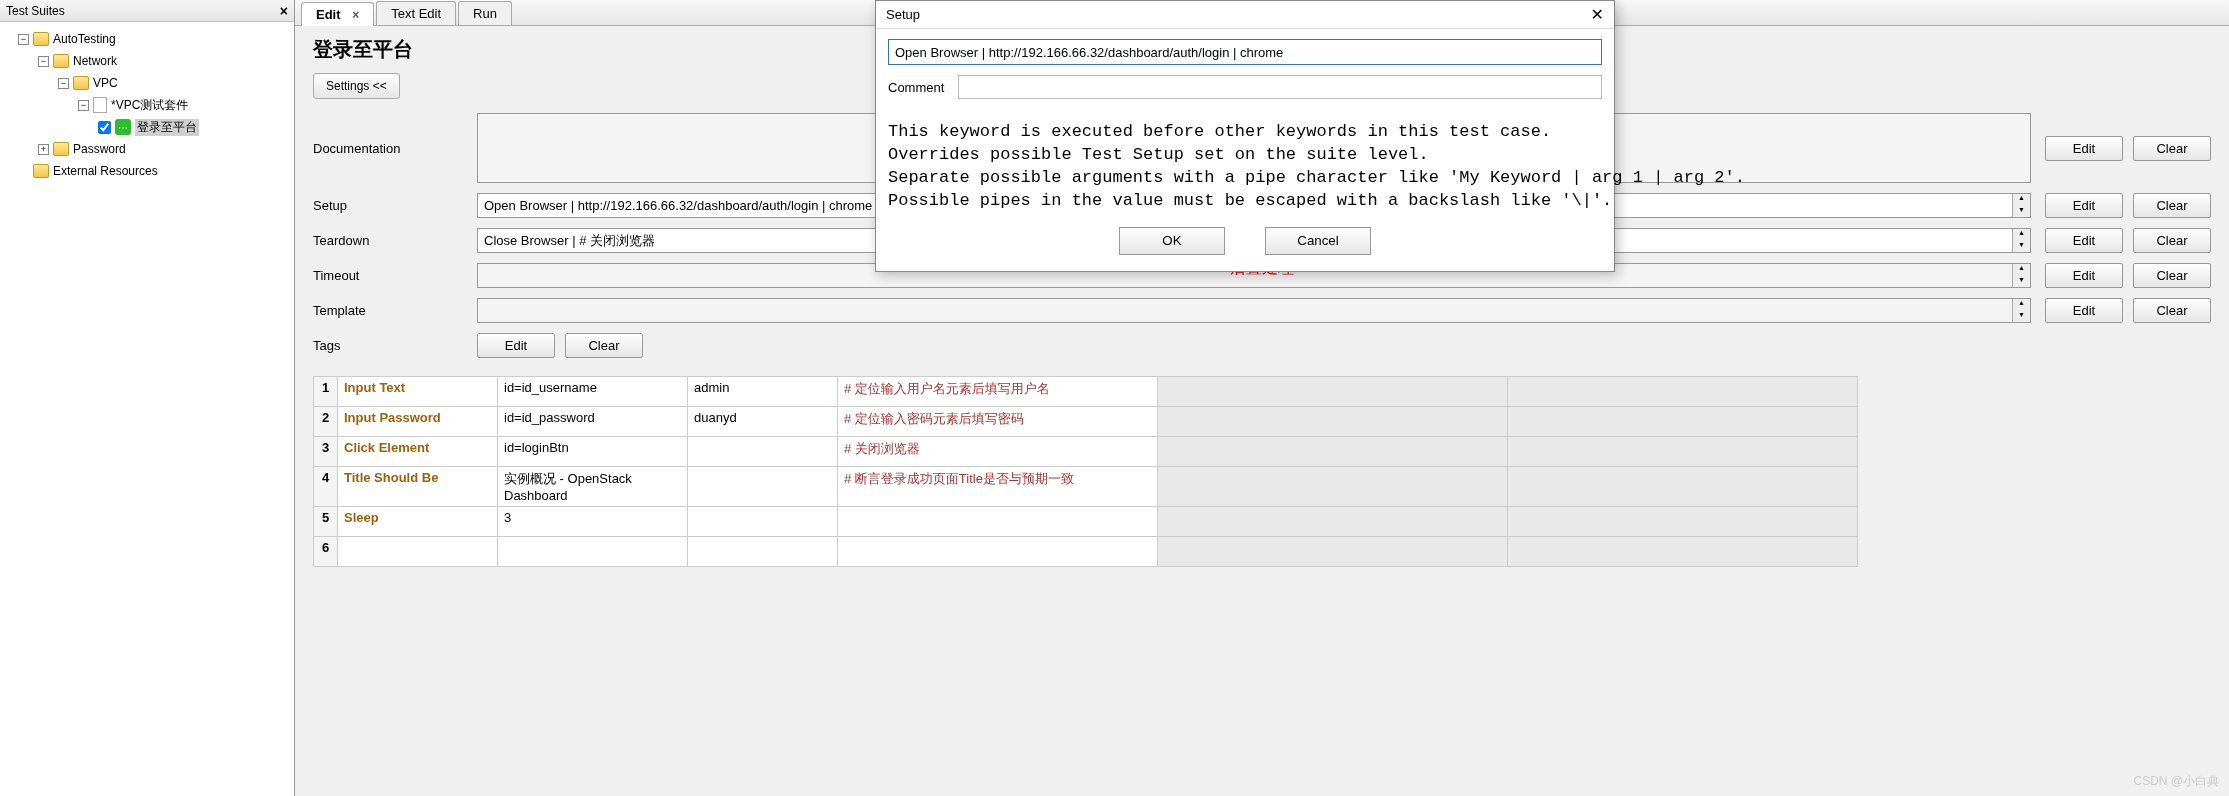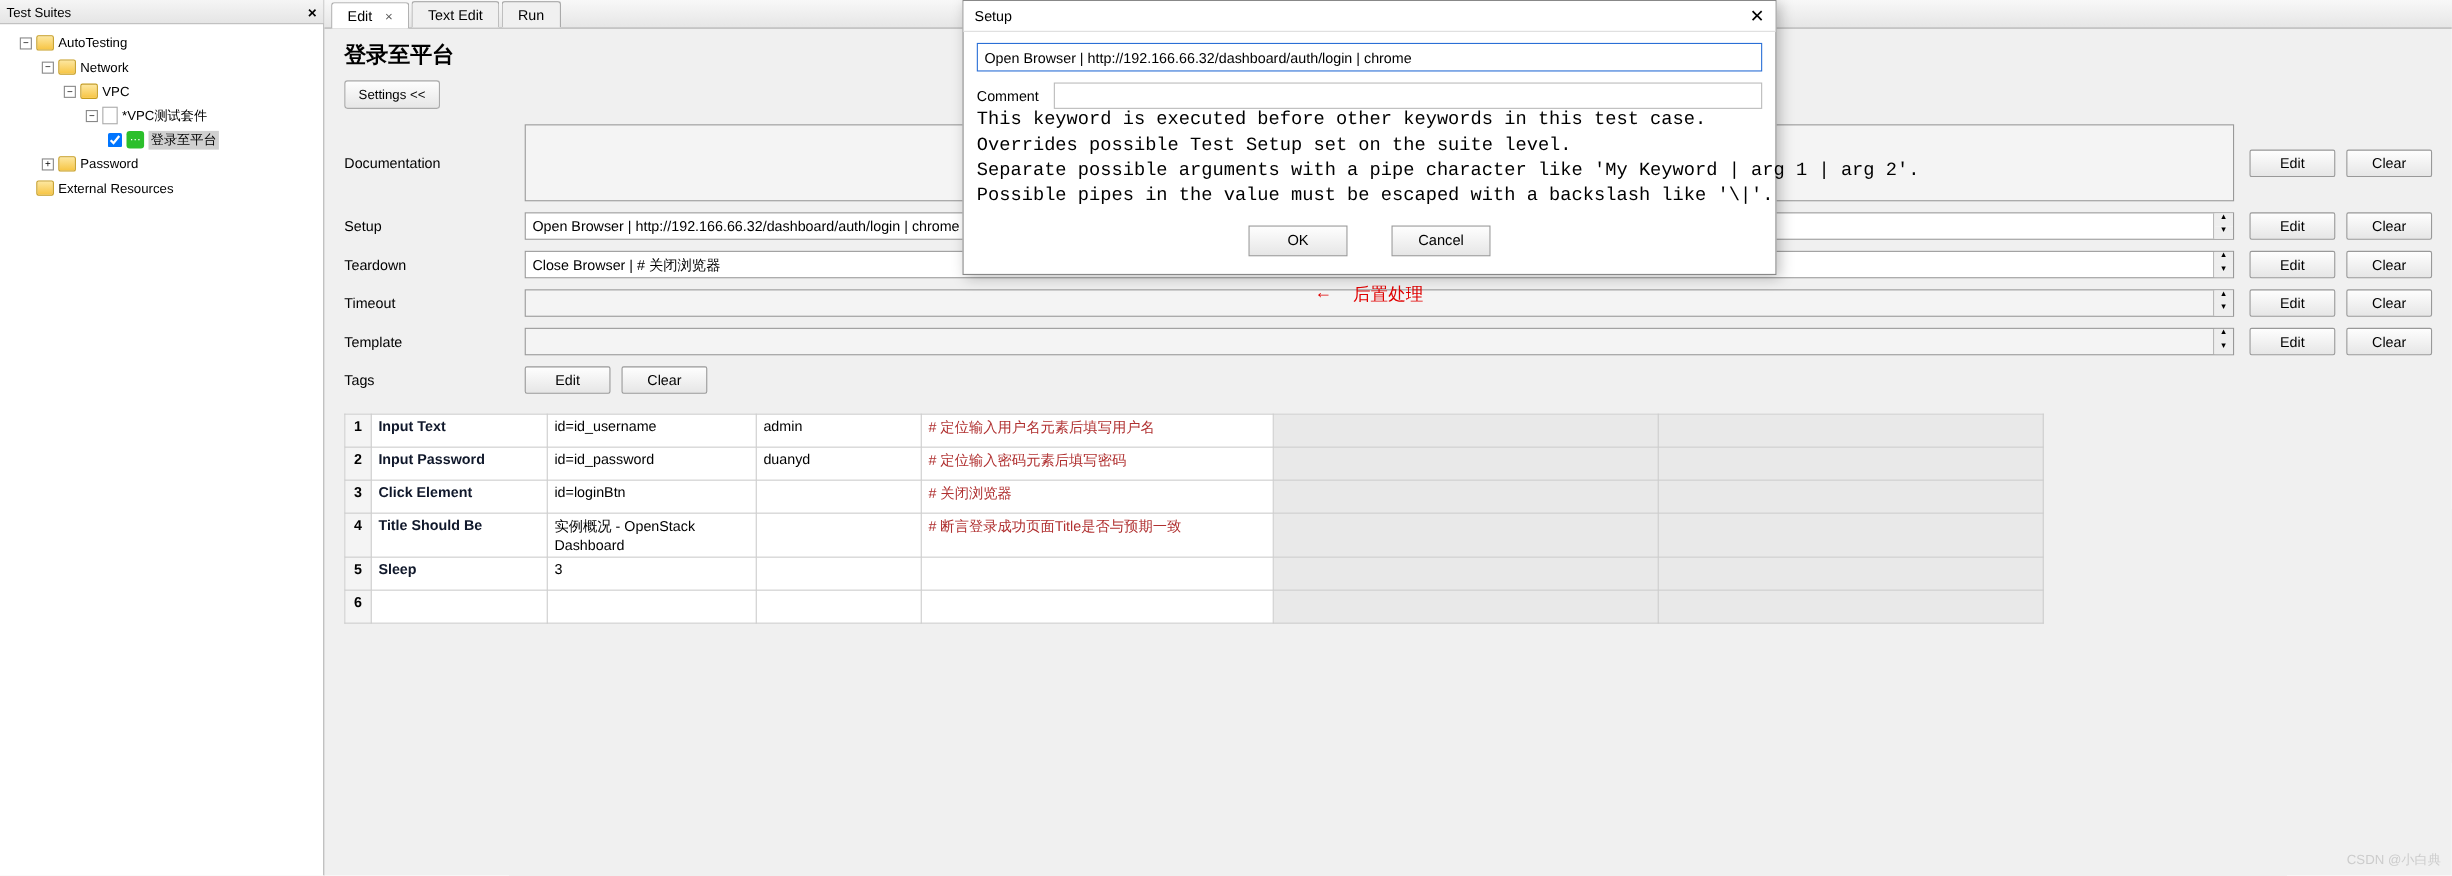--- a/index.html
+++ b/index.html
@@ -17,21 +17,21 @@
   .tree-node .file { width: 14px; height: 16px; background: #fff; border: 1px solid #aaa; }
   .tree-node .green { width: 16px; height: 16px; background: #2bbf2b; border-radius: 3px; color: #fff; font-size: 10px; display: flex; align-items: center; justify-content: center; }
   .tree-node.sel .lbl { background: #d0d0d0; padding: 0 2px; }
   .tree-node input[type=checkbox] { width: 13px; height: 13px; }
   .ind1 { margin-left: 14px; } .ind2 { margin-left: 34px; } .ind3 { margin-left: 54px; } .ind4 { margin-left: 74px; } .ind5 { margin-left: 94px; }
 
   
   .editor { flex: 1; background: #f0f0f0; display: flex; flex-direction: column; position: relative; }
   .tabbar { height: 26px; background: linear-gradient(#f8f8f8,#e6e6e6); display: flex; align-items: flex-end; padding-left: 6px; border-bottom: 1px solid #aaa; gap: 2px; }
   .tab { padding: 4px 14px 4px 14px; background: #f0f0f0; border: 1px solid #aaa; border-bottom: none; border-radius: 3px 3px 0 0; font-size: 13px; cursor: pointer; }
-  .tab.active { background: #fff; font-weight: normal; position: relative; top: 1px; }
+  .tab.active { background: #fff; font-weight: bold; position: relative; top: 1px; }
   .tab .x { margin-left: 8px; font-size: 12px; color: #555; }
 
   .editor-body { padding: 10px 18px; flex: 1; overflow: hidden; }
   .title { font-size: 20px; font-weight: bold; margin-bottom: 10px; }
   .settings-btn { display: inline-block; padding: 5px 12px; background: linear-gradient(#fefefe,#e6e6e6); border: 1px solid #aaa; border-radius: 3px; margin-bottom: 14px; cursor: pointer; }
 
   .form-rows { display: flex; flex-direction: column; gap: 10px; }
   .row { display: flex; align-items: center; gap: 14px; }
   .row-label { width: 150px; font-size: 13px; }
   .row-field { flex: 1; }
@@ -40,37 +40,37 @@
   .spin { width: 18px; position: absolute; right: 0; top: 0; height: 100%; border-left: 1px solid #aaa; display: flex; flex-direction: column; }
   .spin span { flex: 1; font-size: 7px; text-align: center; line-height: 1; background: #eee; cursor: pointer; }
   .addnew { display: inline-block; border: 1px solid #aaa; padding: 4px 10px; color: #888; background: #fff; cursor: pointer; }
   .row-btns { display: flex; gap: 10px; }
   .btn { width: 78px; height: 25px; background: linear-gradient(#fefefe,#e6e6e6); border: 1px solid #999; border-radius: 2px; cursor: pointer; font-size: 13px; }
 
   
   .steps { margin-top: 18px; border-collapse: collapse; background: #fff; }
   .steps td { border: 1px solid #ccc; padding: 3px 6px; height: 30px; font-size: 13px; vertical-align: top; }
   .steps .numcell { width: 24px; text-align: center; background: #f4f4f4; font-weight: bold; }
-  .steps .kw { color: #0f172a; font-weight: bold; margin-left: 40px; }
+  .steps .kw { color: #a16207; font-weight: bold; margin-left: 40px; }
   .steps .comment { color: #b03030; }
   .steps .blankcol { background: #e9e9e9; }
   .c-kw { width: 160px; } .c-a { width: 190px; } .c-b { width: 150px; margin-top: 17px; } .c-c { width: 320px; } .c-x { width: 350px; }
 
   
   .dialog { position: absolute; top: 0; left: 580px; width: 740px; background: #fff; border: 1px solid #888; box-shadow: 3px 3px 12px rgba(0,0,0,.25); z-index: 10; }
   .dlg-title { height: 28px; background: #fff; border-bottom: 1px solid #ddd; display: flex; align-items: center; padding: 0 10px; font-size: 13px; }
   .dlg-title .x { margin-left: auto; font-size: 16px; cursor: pointer; }
   .dlg-body { padding: 10px 12px; }
   .dlg-input { width: 100%; height: 26px; border: 1px solid #2a6fd6; padding: 2px 6px; font-size: 13px; }
-  .dlg-row2 { display: flex; gap: 14px; margin: 10px 0 0 0; align-items: center; }
+  .dlg-row2 { display: flex; gap: 14px; margin: 10px 0 22px 0; align-items: center; }
   .dlg-comment-lbl { font-size: 13px; }
   .dlg-comment-field { flex: 1; height: 24px; border: 1px solid #bbb; }
   .dlg-helptext { font-family: Liberation Mono, monospace; font-size: 17px; line-height: 1.35; white-space: pre; }
   .dlg-btns { display: flex; justify-content: center; gap: 40px; margin-top: 14px; margin-bottom: 6px; }
-  .dlg-btns button { width: 90px; height: 28px; background: linear-gradient(#fefefe,#e6e6e6); border: 1px solid #999; cursor: pointer; }
+  .dlg-btns button { width: 106px; height: 28px; background: linear-gradient(#fefefe,#e6e6e6); border: 1px solid #999; cursor: pointer; }
 
   
   .anno { position: absolute; color: #e00000; font-size: 16px; pointer-events: none; }
   .redbox { position: absolute; border: 1.5px solid #e00000; pointer-events: none; }
   .arrowline { position: absolute; background: #e00000; pointer-events: none; }
   .arrowhead { position: absolute; width: 0; height: 0; pointer-events: none; }
 
   .watermark { position: absolute; right: 10px; bottom: 6px; font-size: 12px; color: #ccc; }
 </style>
 </head>

